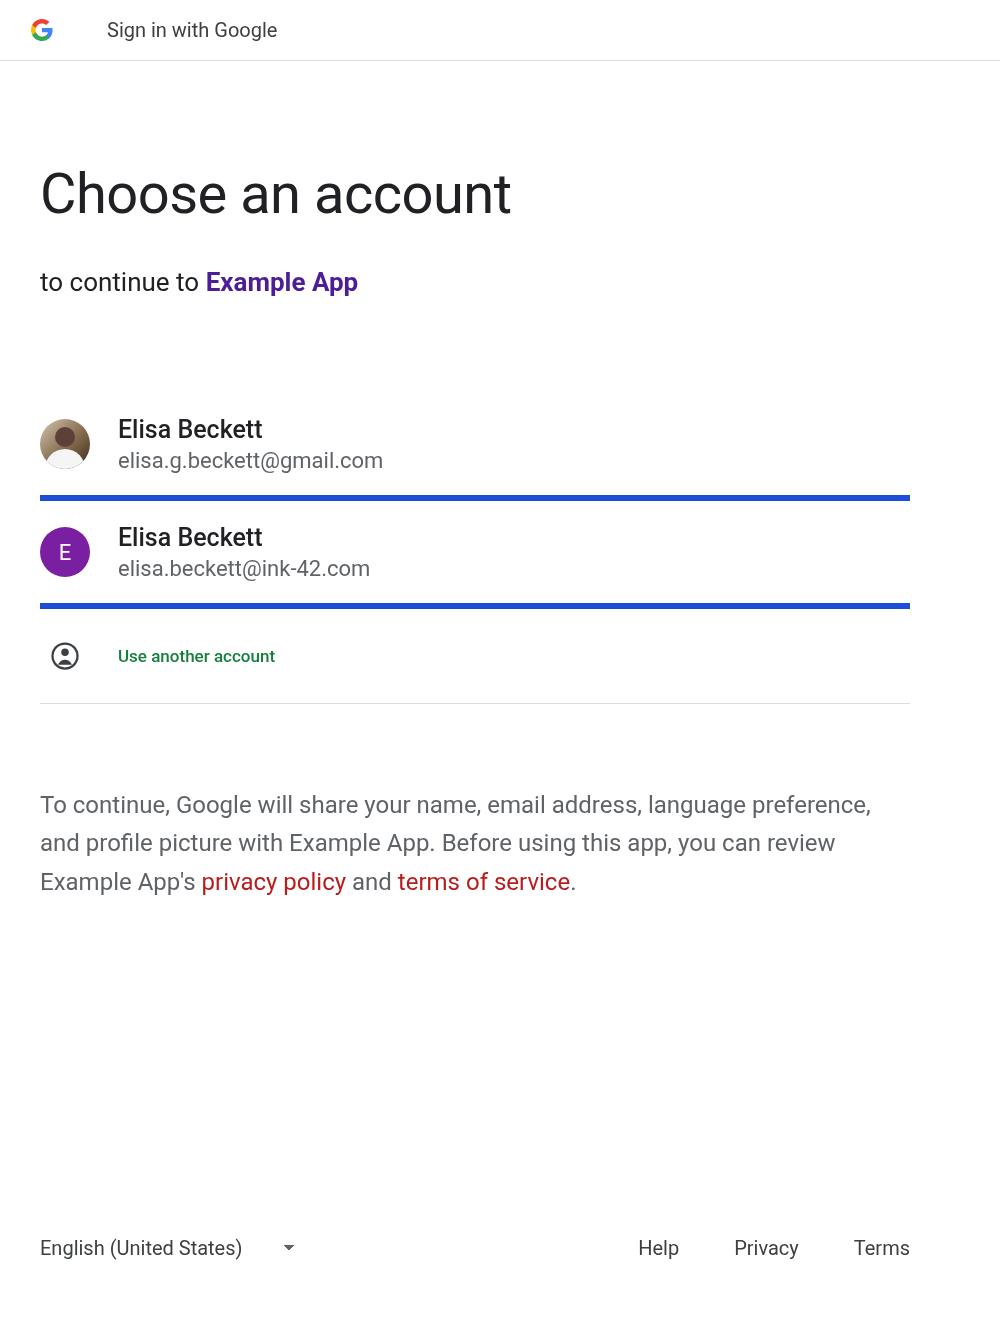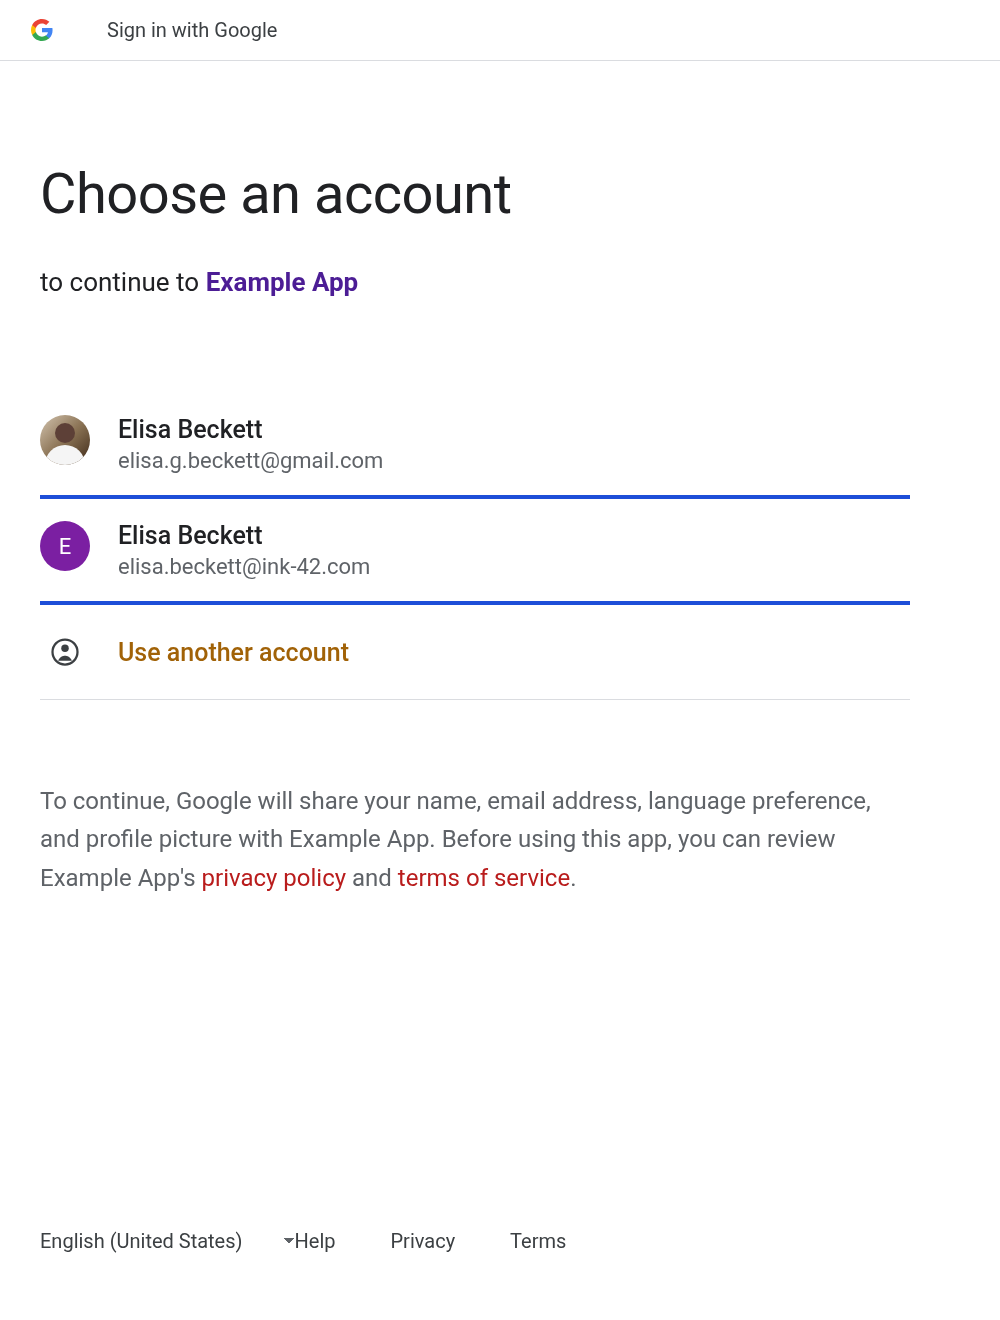--- a/index.html
+++ b/index.html
@@ -49,23 +49,23 @@
     .app-link {
       color: #4c1d95;
       font-weight: 700;
     }
     .account-list {
       margin-top: 96px;
       width: 870px;
     }
     .account-row {
       display: flex;
-      align-items: flex-start;
+      align-items: center;
       padding: 22px 0;
-      border-bottom: 4px solid #1d4ed8;
+      border-bottom: 6px solid #1d4ed8;
       cursor: pointer;
     }
     .avatar {
       width: 50px;
       height: 50px;
       border-radius: 50%;
       margin-right: 28px;
       flex-shrink: 0;
       display: flex;
       align-items: center;
@@ -122,42 +122,42 @@
       border-bottom: 1px solid #dadce0;
       cursor: pointer;
     }
     .person-icon-wrapper {
       width: 50px;
       display: flex;
       justify-content: center;
       margin-right: 28px;
     }
     .another-label {
-      font-size: 25px;
-      color: #a16207;
+      font-size: 17px;
+      color: #15803d;
       font-weight: 500;
     }
     .disclosure {
       margin-top: 82px;
       font-size: 24px;
       line-height: 1.6;
       color: #5f6368;
       max-width: 870px;
     }
     .disclosure .link {
       color: #b91c1c;
       cursor: pointer;
     }
     .footer {
       position: absolute;
-      bottom: 67px;
+      bottom: 60px;
       left: 40px;
       right: 60px;
       display: flex;
-      justify-content: flex-start;
+      justify-content: space-between;
       align-items: center;
       width: 870px;
     }
     .language-selector {
       display: flex;
       align-items: center;
       font-size: 20px;
       color: #3c4043;
       cursor: pointer;
     }

